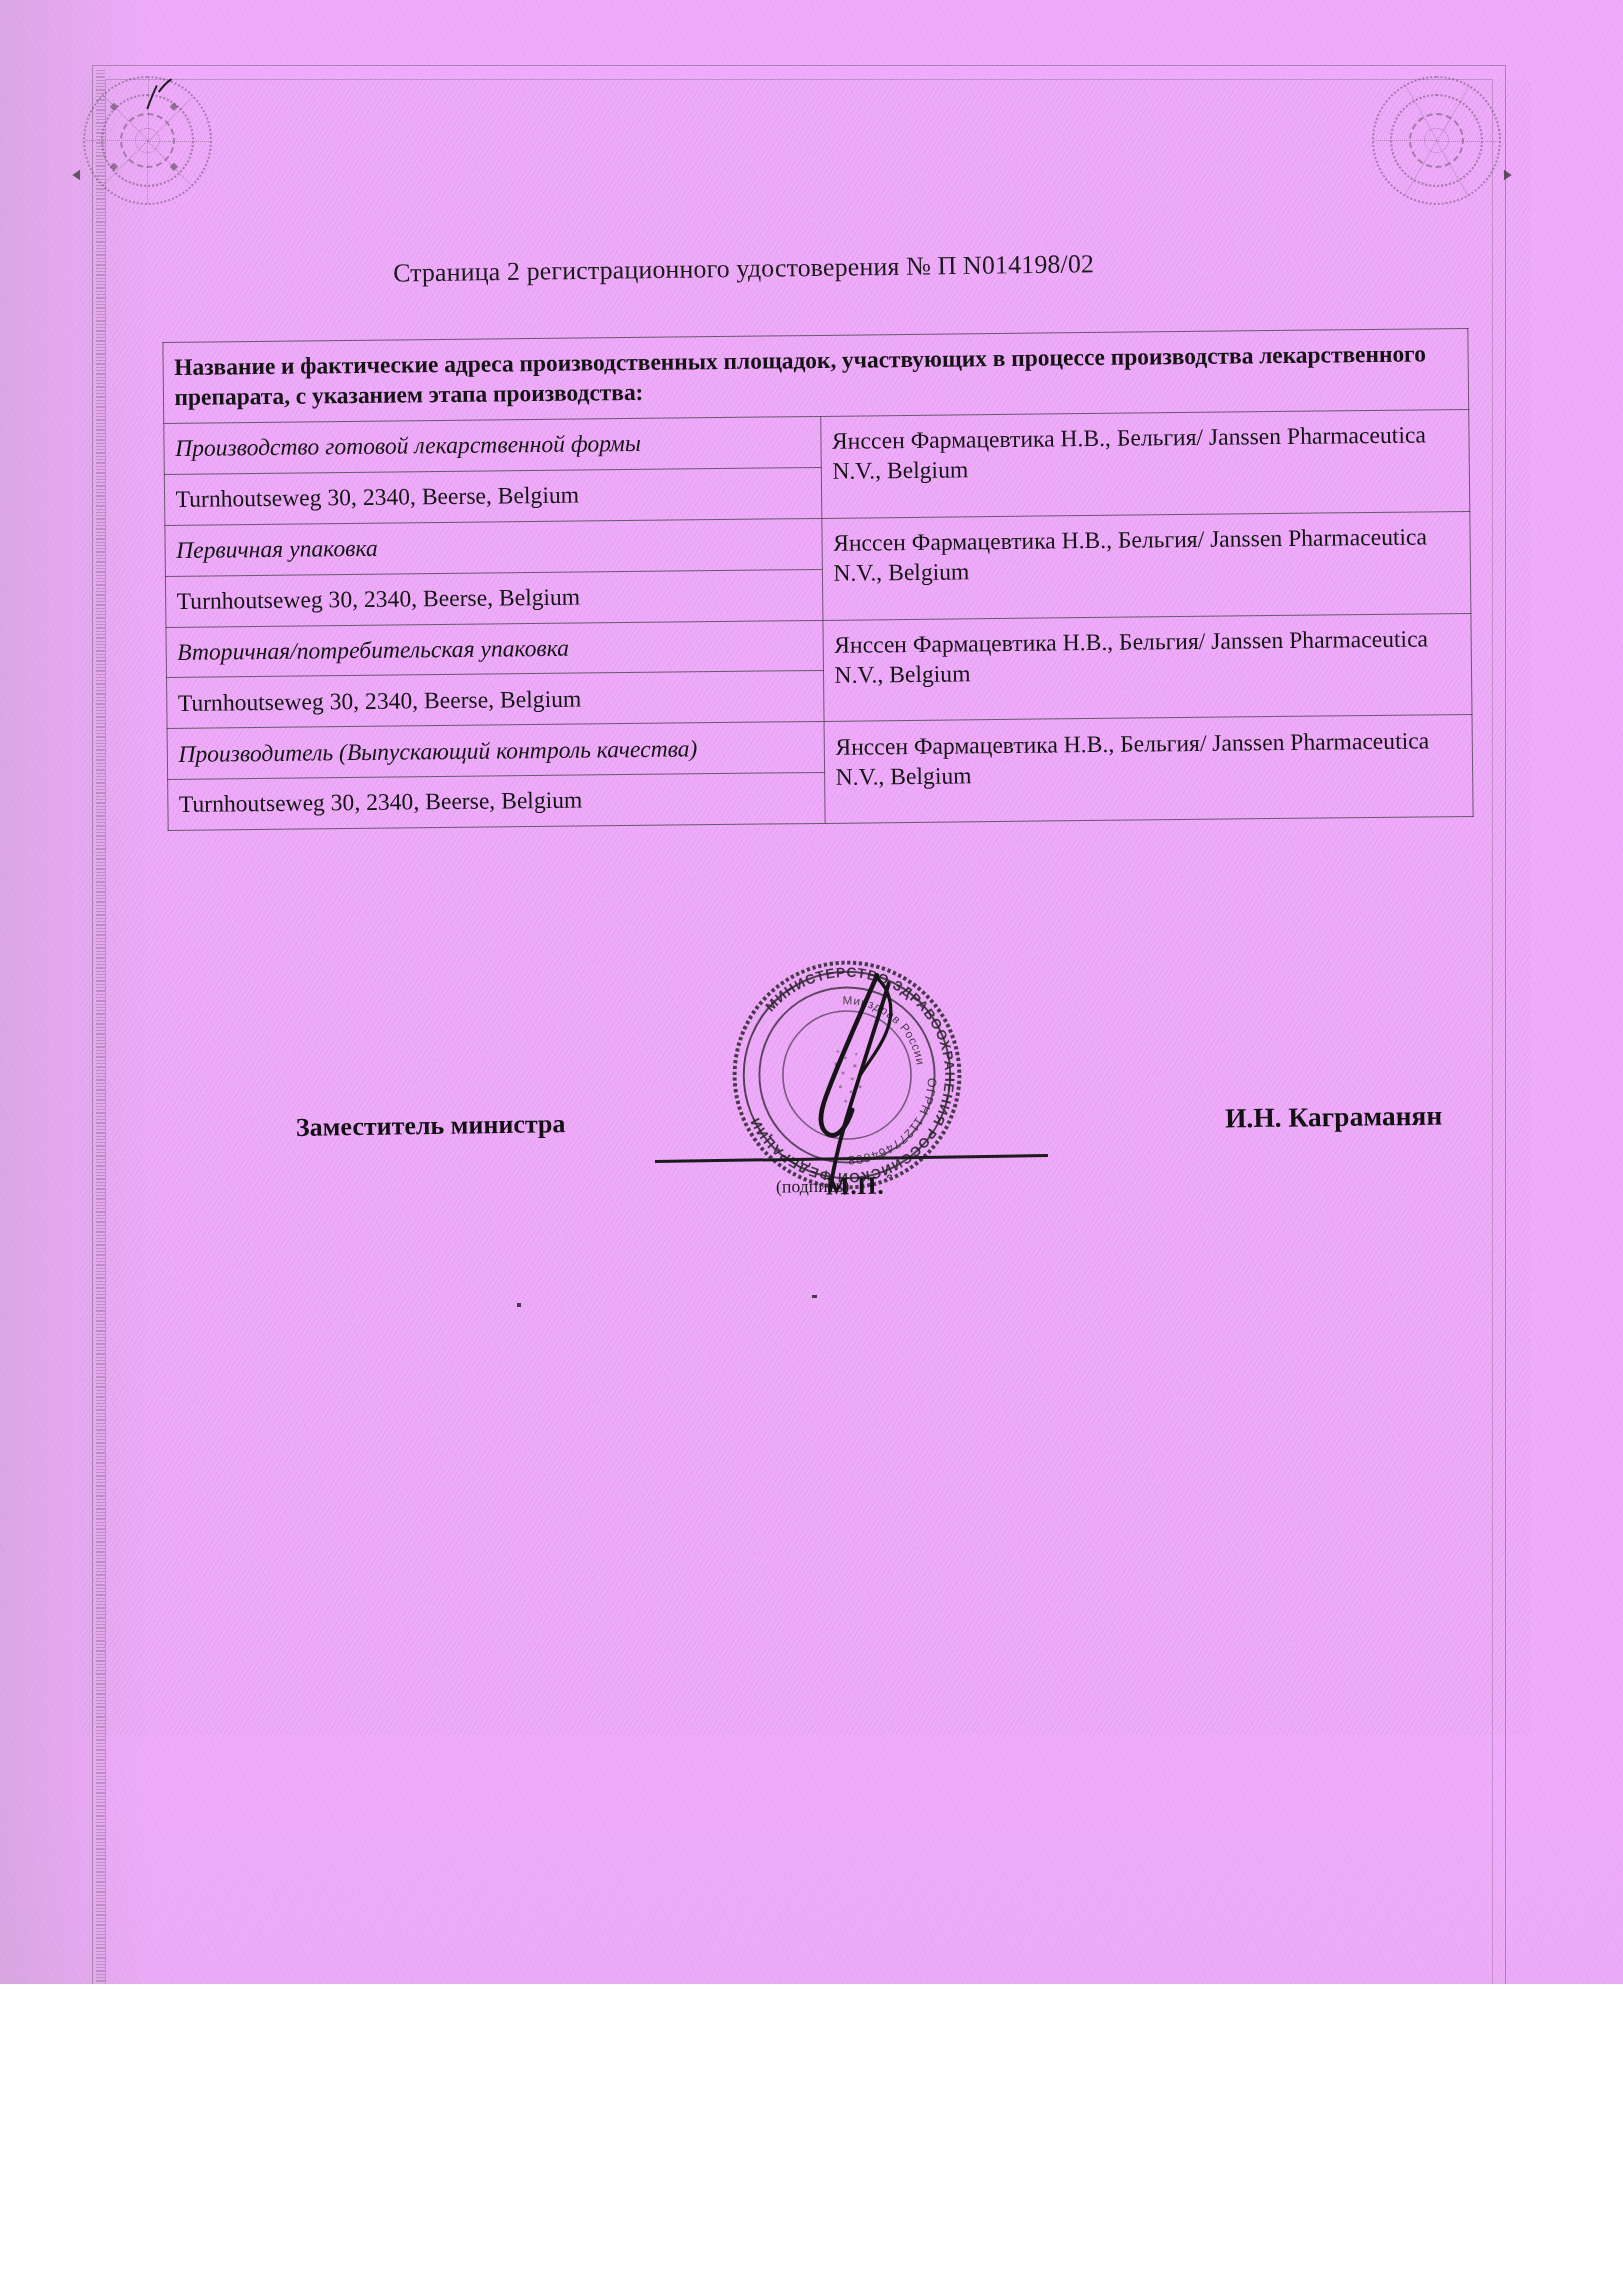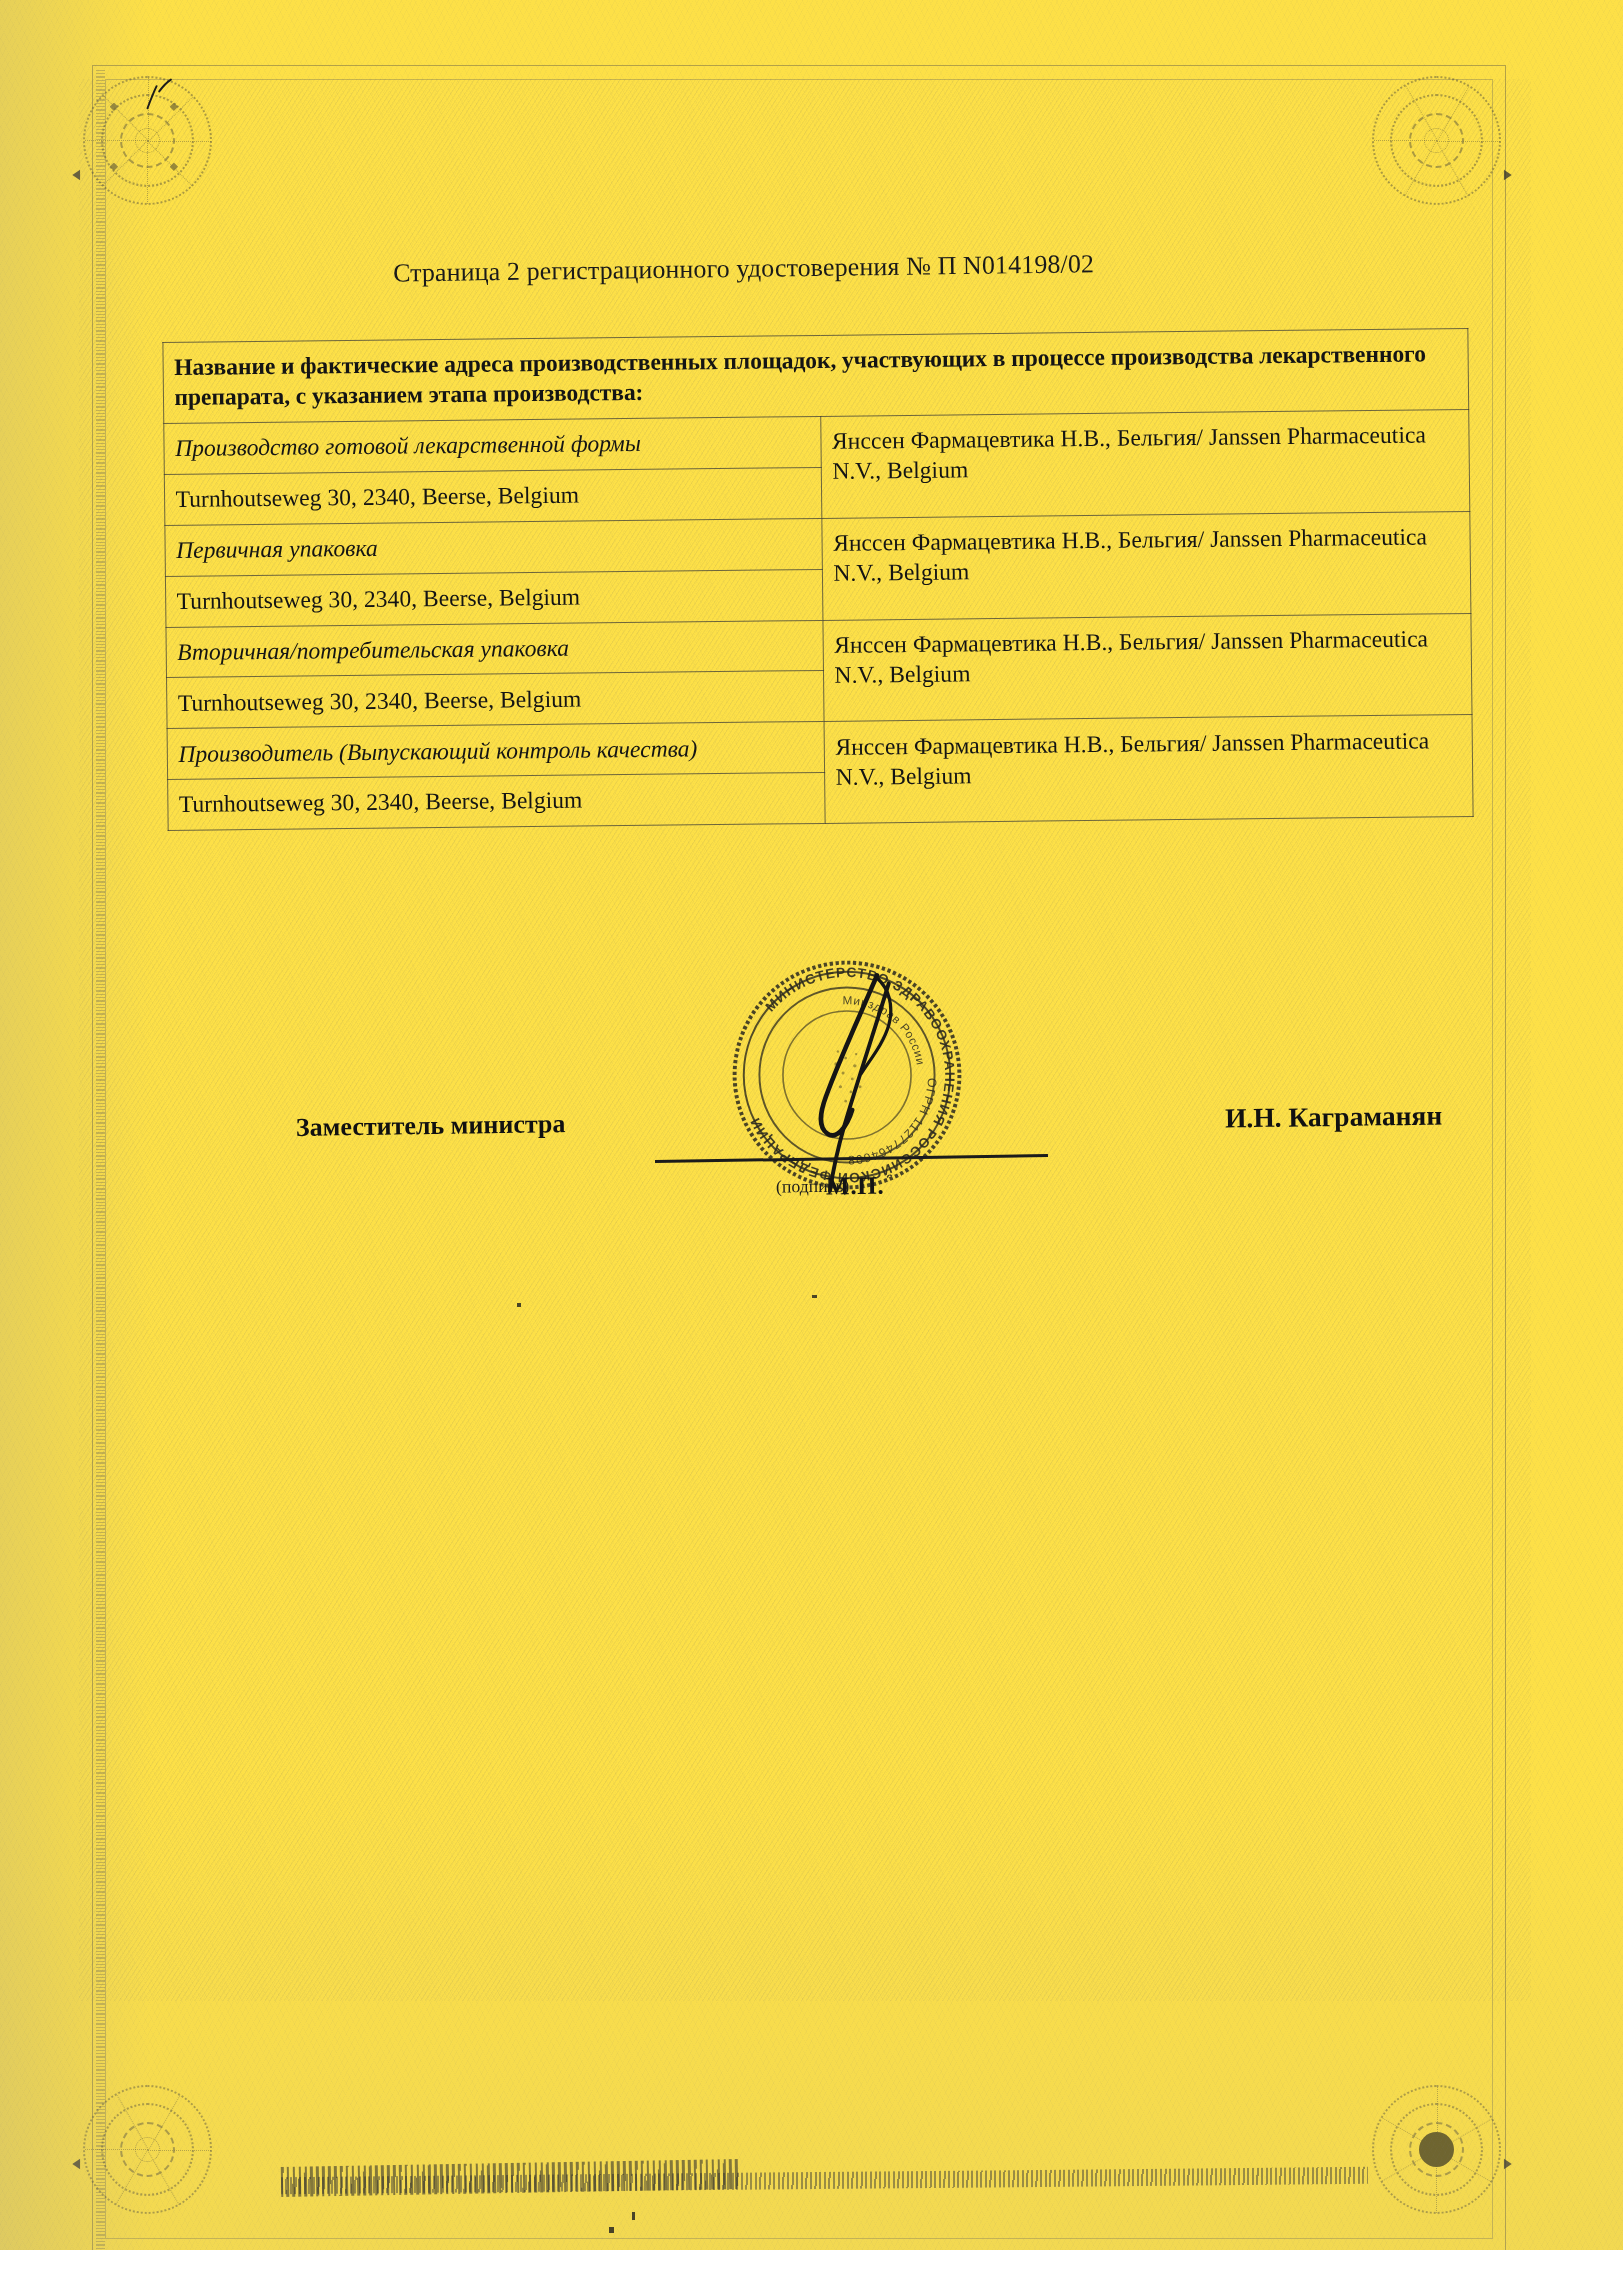--- a/index.html
+++ b/index.html
@@ -8,22 +8,22 @@
     background: #ffffff;
   }
   body {
     font-family: "Liberation Serif", "DejaVu Serif", serif;
   }
 
   
   .page {
     position: relative;
     width: 1623px;
-    height: 2250px;
-    background: #fde047;
+    height: 1984px;
+    background: #f0abfc;
     overflow: hidden;
   }
 
   
   .scan-grain {
     position: absolute;
     inset: 0;
     pointer-events: none;
     background:
       repeating-linear-gradient(118deg,

